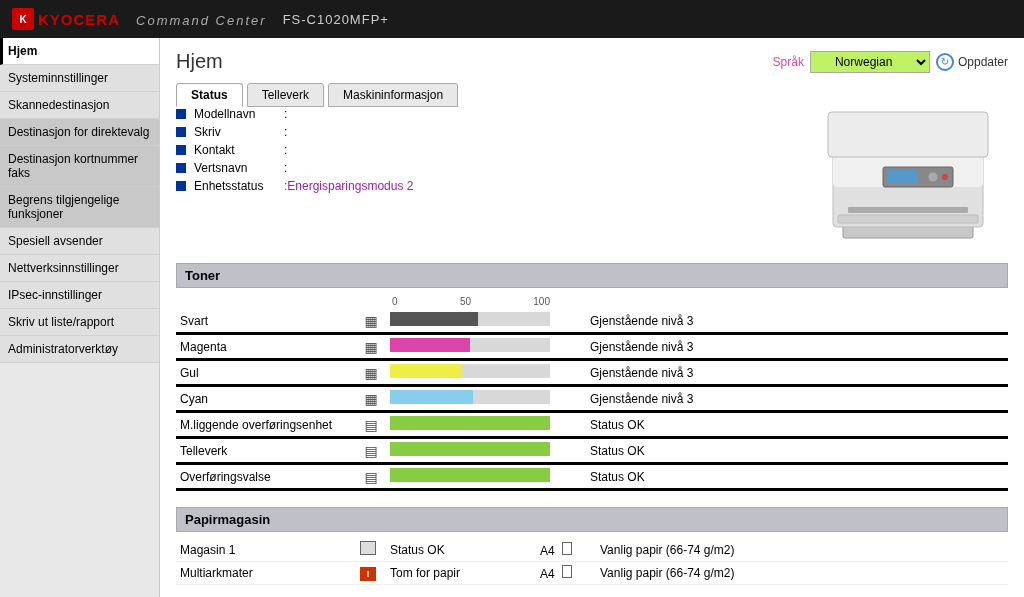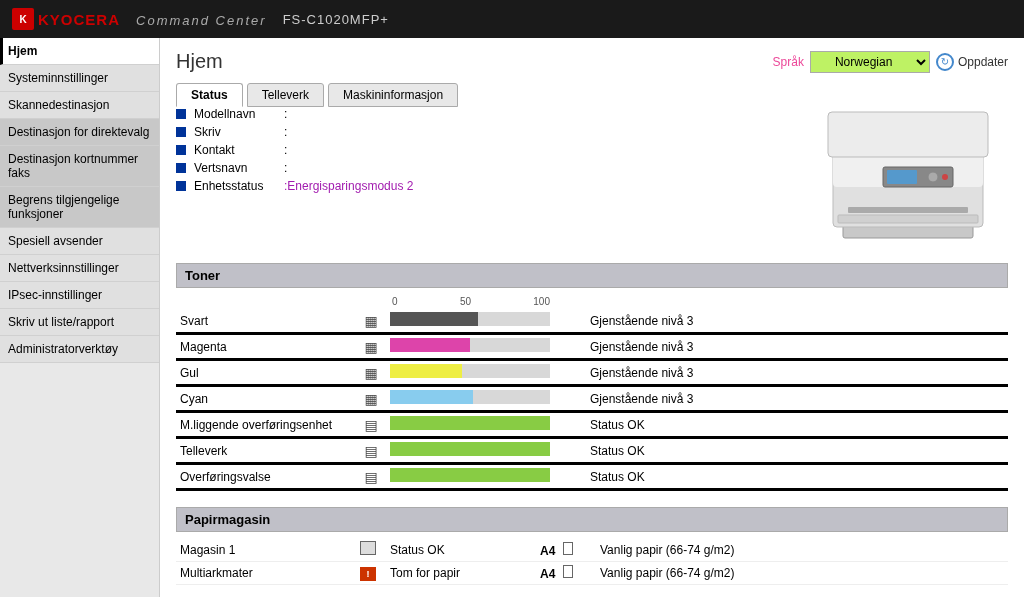--- a/index.html
+++ b/index.html
@@ -250,21 +250,21 @@
     }
     .paper-row td {
       padding: 3px 4px;
       font-size: 12px;
       border-bottom: 1px solid #eee;
       vertical-align: middle;
     }
     .paper-name { width: 180px; }
     .paper-icon-cell { width: 30px; }
     .paper-status { width: 150px; }
-    .paper-size { width: 60px; font-weight: bold; }
+    .paper-size { width: 60px; }
     .paper-type { }
     .icon-box {
       display: inline-block;
       width: 16px;
       height: 14px;
       border: 1px solid #666;
       background: #ddd;
     }
     .icon-warning {
       display: inline-block;

